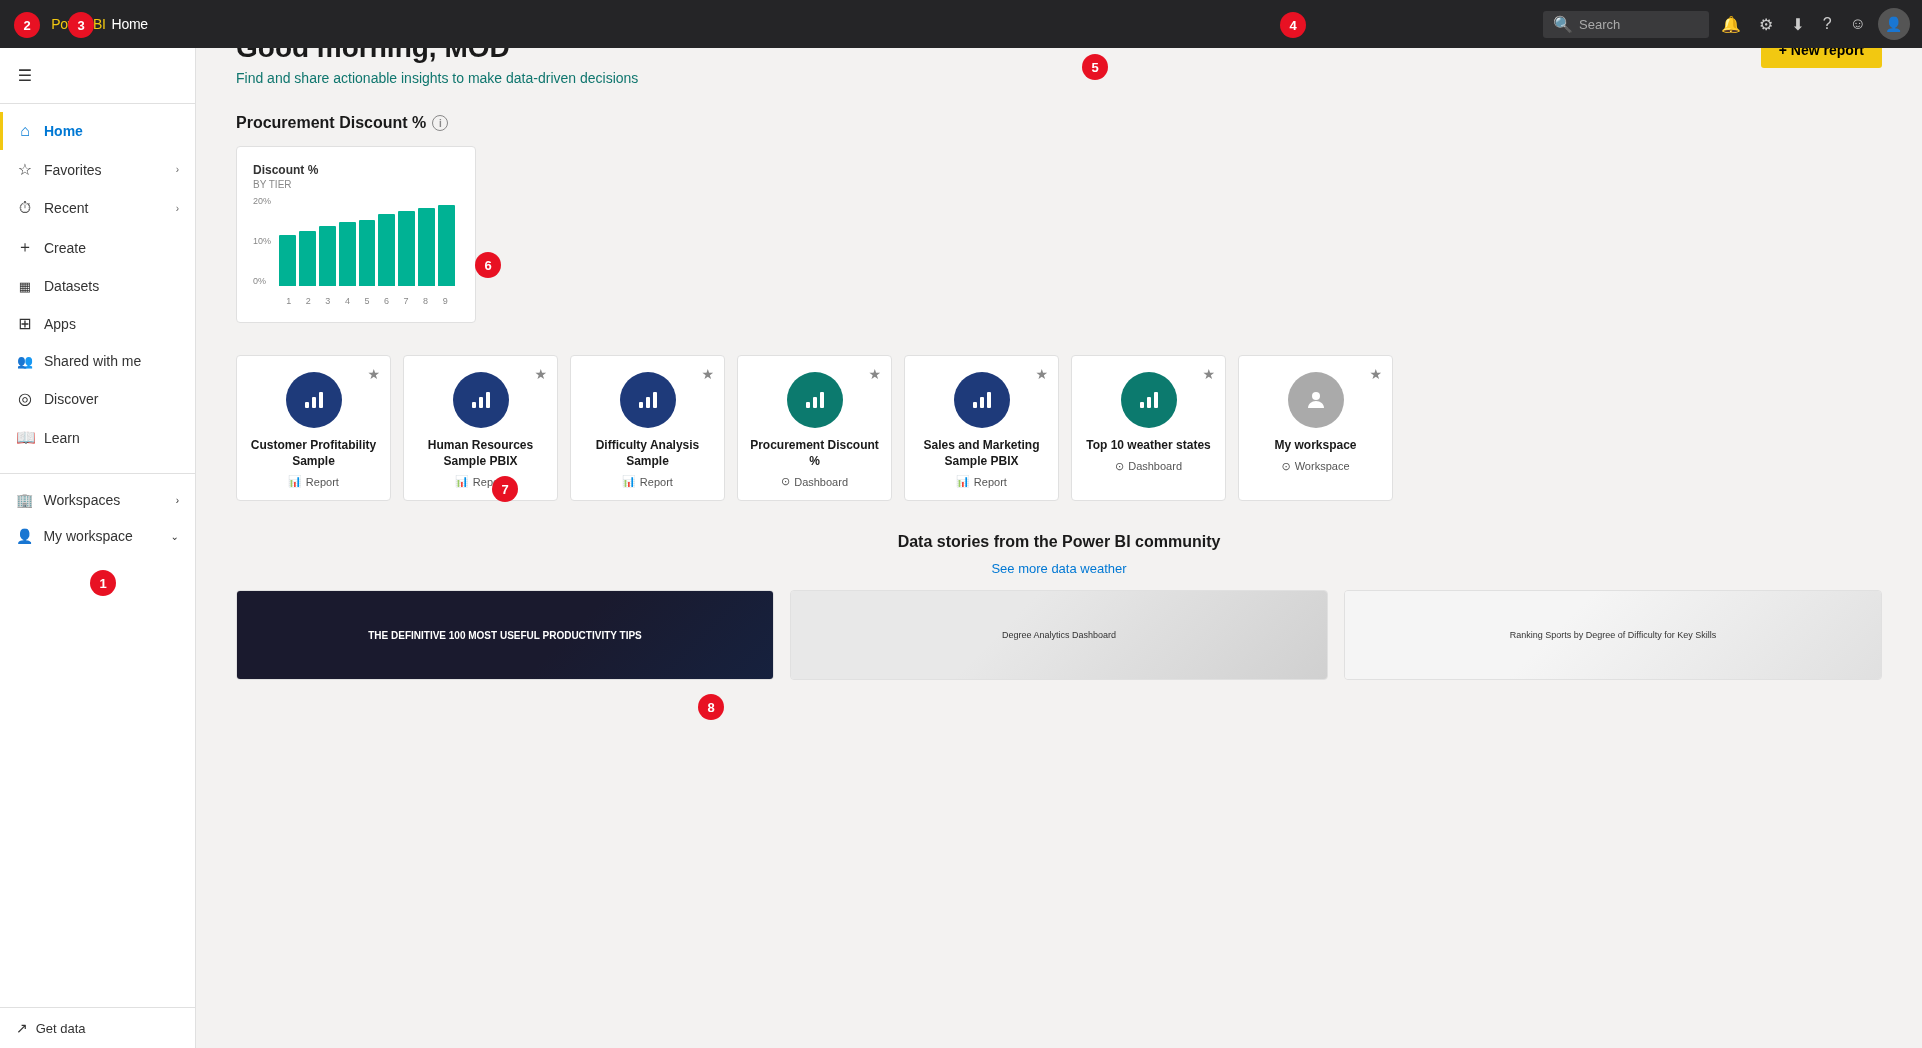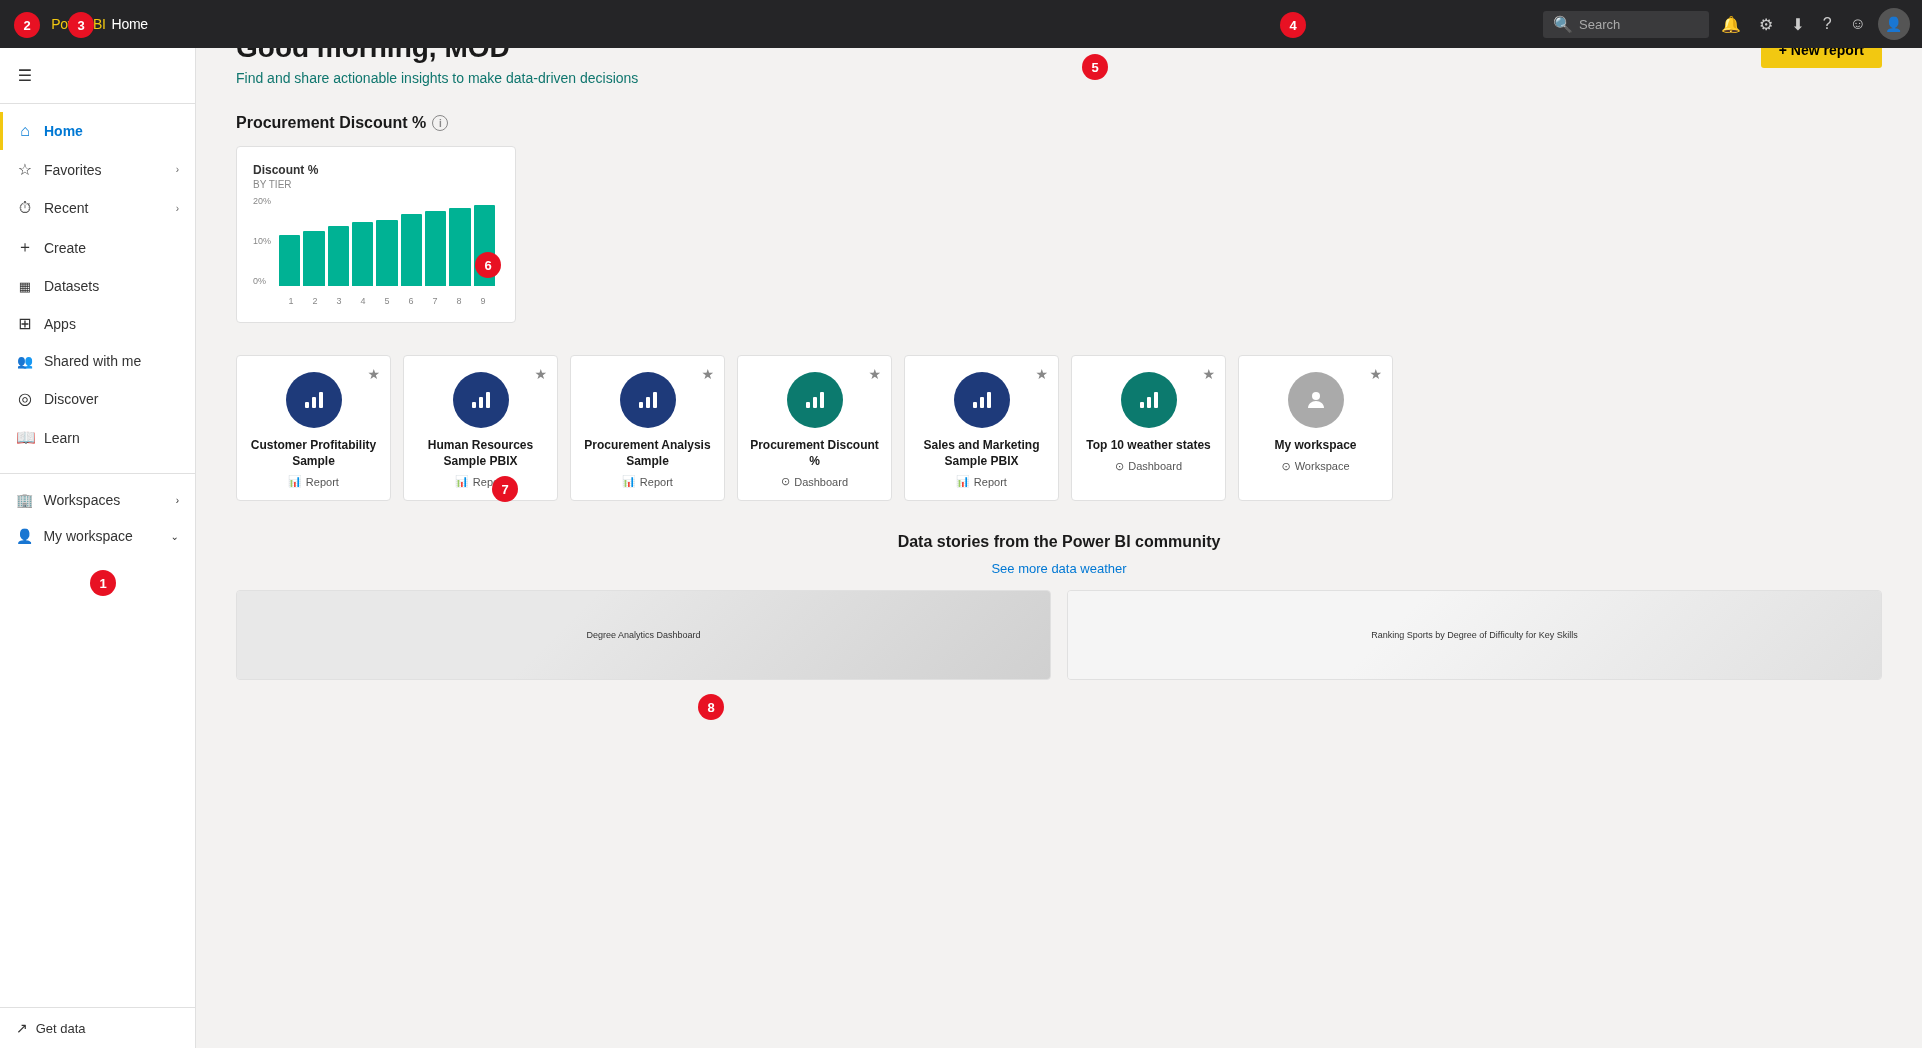--- a/index.html
+++ b/index.html
@@ -174,21 +174,21 @@
       display: inline-flex; align-items: center; justify-content: center;
       font-size: 10px; color: #888; cursor: pointer;
     }
 
     
     .chart-card {
       background: #fff;
       border: 1px solid #e0e0e0;
       border-radius: 4px;
       padding: 16px;
-      width: 280px;
+      width: 240px;
     }
     .chart-card-title { font-size: 12px; font-weight: 600; color: #333; margin-bottom: 2px; }
     .chart-card-sub { font-size: 10px; color: #888; margin-bottom: 6px; }
     .chart-area {
       position: relative;
       height: 110px;
     }
     .chart-labels-y {
       position: absolute; left: 0; top: 0; bottom: 20px;
       display: flex; flex-direction: column; justify-content: space-between;
@@ -468,21 +468,21 @@
   </div>
         <div class="fav-card">
     <span class="fav-star">★</span>
     <div class="fav-icon-circle" style="background:#1e3a7a;">
       <svg width="24" height="24" viewBox="0 0 24 24" fill="white">
         <rect x="3" y="14" width="4" height="6" rx="1"></rect>
         <rect x="10" y="9" width="4" height="11" rx="1"></rect>
         <rect x="17" y="4" width="4" height="16" rx="1"></rect>
       </svg>
     </div>
-    <div class="fav-name">Procurement Analysis Sample</div>
+    <div class="fav-name">Difficulty Analysis Sample</div>
     <div class="fav-type">
       <span class="fav-type-icon">📊</span>
       <span>Report</span>
     </div>
   </div>
         <div class="fav-card">
     <span class="fav-star">★</span>
     <div class="fav-icon-circle" style="background:#0c7a6e;">
       <svg width="24" height="24" viewBox="0 0 24 24" fill="white">
         <rect x="3" y="14" width="4" height="6" rx="1"></rect>
@@ -542,20 +542,25 @@
   </div>
       </div>
   </div>
 
   <div class="section">
     <div class="community-header">
       <span class="community-title">Data stories from the Power BI community</span>
       <a class="see-more-link" href="#">See more data weather</a>
     </div>
     <div class="community-grid" id="community-grid">
+    <div class="community-card">
+          <div class="community-card-inner thumb-1">
+            <div class="thumb-text">THE DEFINITIVE 100 MOST USEFUL PRODUCTIVITY TIPS</div>
+          </div>
+        </div>
         <div class="community-card">
           <div class="community-card-inner thumb-2">
             <div class="thumb-text-dark">Degree Analytics Dashboard</div>
           </div>
         </div>
         <div class="community-card">
           <div class="community-card-inner thumb-3">
             <div class="thumb-text-dark">Ranking Sports by Degree of Difficulty for Key Skills</div>
           </div>
         </div>

